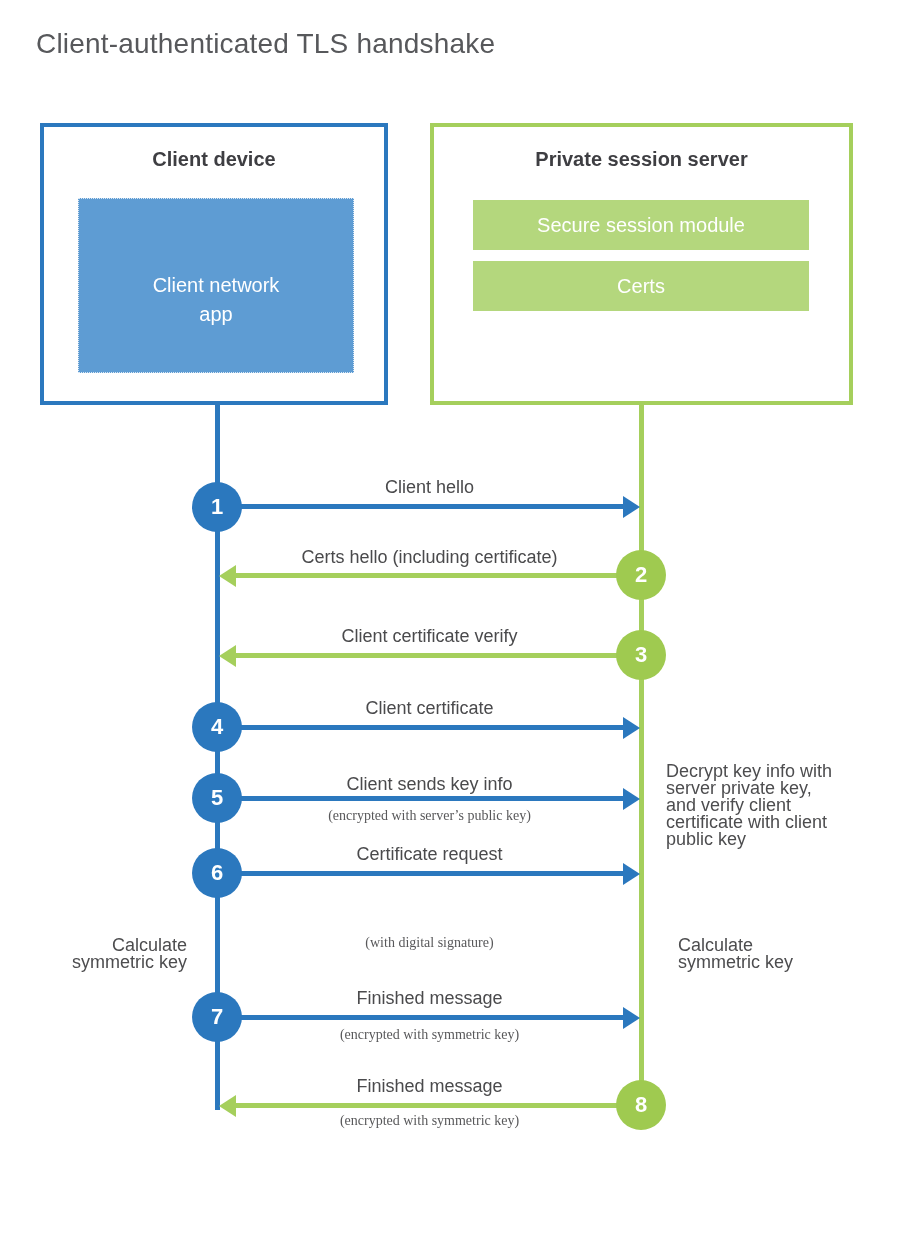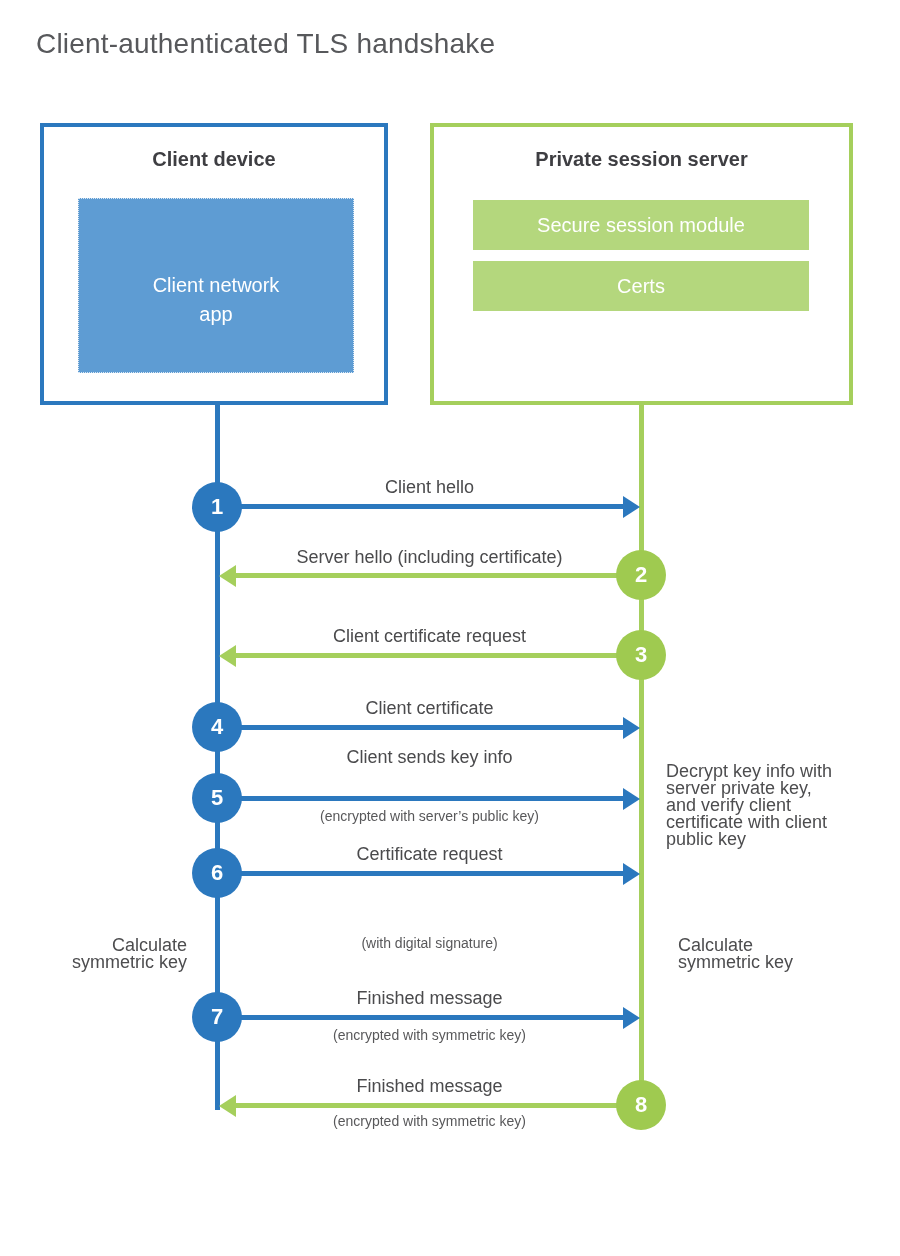--- a/index.html
+++ b/index.html
@@ -66,21 +66,21 @@
   }
   .circle.blue  { left: 192px; background: var(--accent-blue); }
   .circle.green { left: 616px; background: var(--accent-green-circle); }
 
   .msg-label {
     position: absolute; left: 217px; width: 425px; text-align: center;
     font-size: 18px; color: #4a4a4c; z-index: 2;
   }
   .msg-sub {
     position: absolute; left: 217px; width: 425px; text-align: center;
-    font-size: 14px; color: #58585a; z-index: 2;
+    font-size: 14px; color: #58585a; z-index: 2; font-family: Liberation Serif, serif;
   }
 
   .note { position: absolute; font-size: 18px; color: #4d4d4f; line-height: 17px; }
   .note.decrypt    { left: 666px; top: 763px; width: 170px; }
   .note.calc-left  { left: 70px;  top: 937px; width: 117px; text-align: right; }
   .note.calc-right { left: 678px; top: 937px; width: 130px; text-align: left; }
 </style>
 </head>
 <body>
 
@@ -105,45 +105,45 @@
   <div class="lifeline green"></div>
 
   <div class="msg-label" style="top:477px">Client hello</div>
   <div class="arrow blue right" style="top:504px">
       <span class="head"></span>
     </div>
   <div class="circle blue" style="top:482px">
       <span>1</span>
     </div>
 
-  <div class="msg-label" style="top:547px">Server hello (including certificate)</div>
+  <div class="msg-label" style="top:547px">Certs hello (including certificate)</div>
   <div class="arrow green left" style="top:573px">
       <span class="head"></span>
     </div>
   <div class="circle green" style="top:550px">
       <span>2</span>
     </div>
 
-  <div class="msg-label" style="top:626px">Client certificate request</div>
+  <div class="msg-label" style="top:626px">Client certificate verify</div>
   <div class="arrow green left" style="top:653px">
       <span class="head"></span>
     </div>
   <div class="circle green" style="top:630px">
       <span>3</span>
     </div>
 
   <div class="msg-label" style="top:698px">Client certificate</div>
   <div class="arrow blue right" style="top:725px">
       <span class="head"></span>
     </div>
   <div class="circle blue" style="top:702px">
       <span>4</span>
     </div>
 
-  <div class="msg-label" style="top:747px">Client sends key info</div>
+  <div class="msg-label" style="top:774px">Client sends key info</div>
   <div class="arrow blue right" style="top:796px">
       <span class="head"></span>
     </div>
   <div class="msg-sub" style="top:808px">(encrypted with server’s public key)</div>
   <div class="circle blue" style="top:773px">
       <span>5</span>
     </div>
 
   <div class="msg-label" style="top:844px">Certificate request</div>
   <div class="arrow blue right" style="top:871px">

